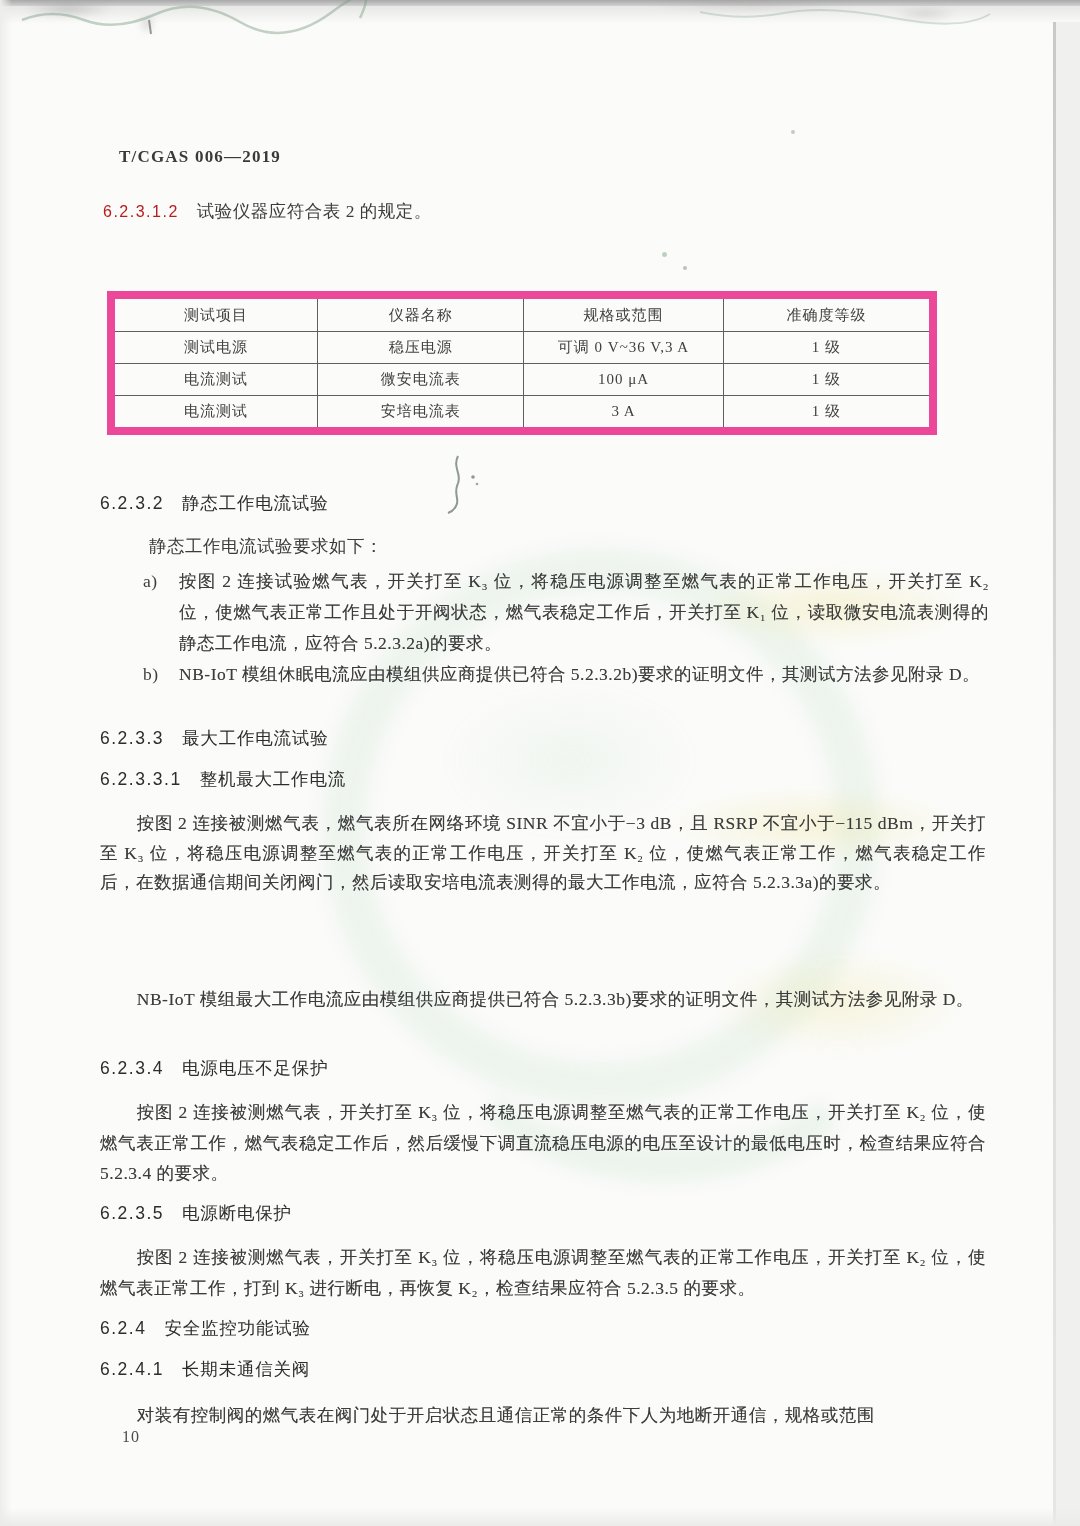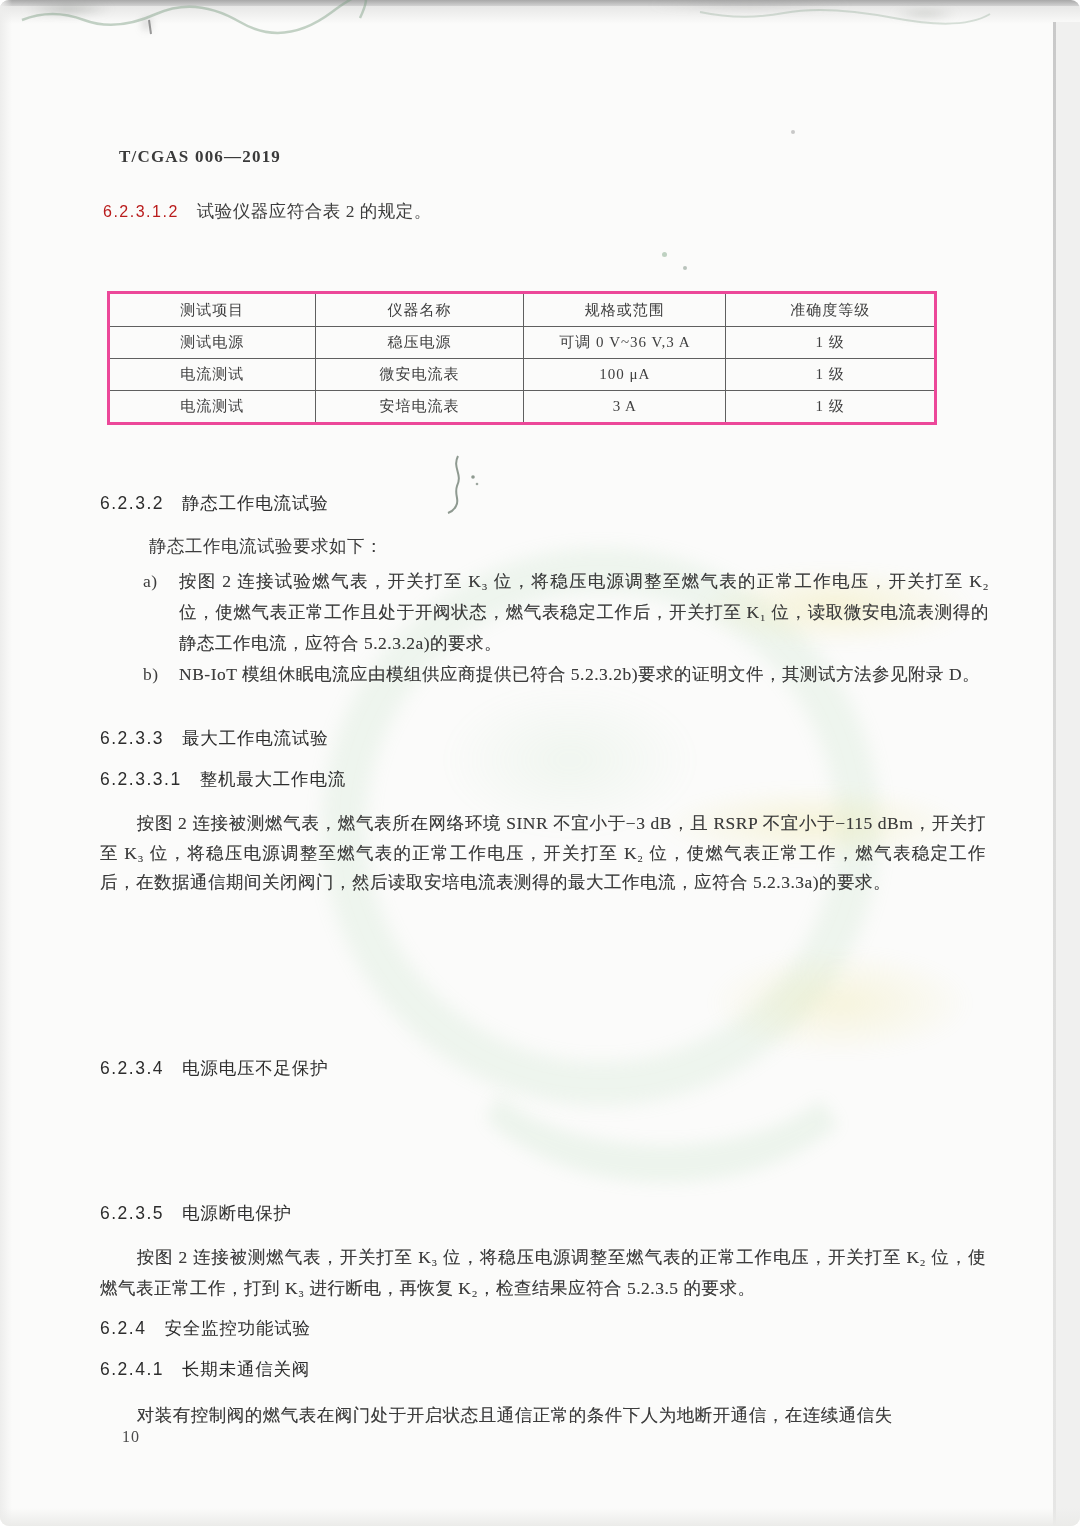--- a/index.html
+++ b/index.html
@@ -1,17 +1,17 @@
 <!DOCTYPE html>
 <html style="--wm-green: #9ecea3; --stain-yellow: #e8de82; --ink: #3c3c3c;"><head>
 <meta charset="utf-8">
 <style>
   html,body{margin:0;padding:0;background:#ffffff;}
   .page{position:relative;width:1080px;height:1526px;background:#fbfbfa;overflow:hidden;
-        font-family:"Liberation Serif","DejaVu Serif",serif;color:var(--ink,#3c3c3c);border-radius:9px;}
+        font-family:"Liberation Serif","DejaVu Serif",serif;color:var(--ink,#3c3c3c);}
   
   .top-edge{position:absolute;left:0;top:0;width:1080px;height:6px;
             background:linear-gradient(to bottom,#a8a8a8,#d2d2d2);}
   .top-band{position:absolute;left:0;top:6px;width:1080px;height:18px;
             background:linear-gradient(to bottom,#e7e7e6,rgba(240,240,239,0));}
   .smudge{position:absolute;border-radius:50%;filter:blur(4px);}
   .sm1{left:8px;top:2px;width:120px;height:14px;background:radial-gradient(closest-side,rgba(120,125,120,.55),transparent 75%);}
   .sm2{left:140px;top:14px;width:14px;height:20px;background:radial-gradient(closest-side,rgba(110,110,110,.6),transparent 75%);}
   .sm3{left:620px;top:0px;width:260px;height:10px;background:radial-gradient(closest-side,rgba(140,140,138,.4),transparent 80%);}
   .sm4{left:880px;top:8px;width:90px;height:12px;background:radial-gradient(closest-side,rgba(130,135,128,.45),transparent 75%);}
@@ -43,21 +43,21 @@
   
   .abs{position:absolute;}
   .code{left:119px;top:147px;font-size:17px;font-weight:700;letter-spacing:1.2px;color:#3a3a3a;}
   .clause{left:103px;top:199px;font-size:17.5px;letter-spacing:.5px;}
   .clause .hn{font-family:"Liberation Sans","DejaVu Sans",sans-serif;font-size:16px;color:#b91c1c;margin-right:18px;letter-spacing:1.5px;}
   .caption{left:107px;top:247px;width:830px;text-align:center;
            font-family:"Liberation Sans","DejaVu Sans",sans-serif;font-weight:700;font-size:17px;color:#333;letter-spacing:1px;}
   table.t2{position:absolute;left:107px;top:291px;width:830px;border-collapse:collapse;
            font-size:15px;color:#3f3f3f;letter-spacing:1px;}
   table.t2 th,table.t2 td{border:1px solid #5f5f5f;text-align:center;font-weight:400;height:31px;padding:0;}
-  table.t2{border:3px solid #ec4899;}
+  table.t2{border:8px solid #ec4899;}
   table.t2 thead th{height:32px;}
   .h{left:100px;font-family:"Liberation Sans","DejaVu Sans",sans-serif;font-weight:400;
      font-size:17.5px;color:#2d2d2d;letter-spacing:.8px;}
   .h .hn{margin-right:18px;letter-spacing:1.5px;}
   .body{left:100px;width:886px;margin:0;font-size:17.5px;line-height:30px;letter-spacing:.5px;
         text-align:justify;text-indent:2.1em;text-shadow:0 0 .6px rgba(60,60,60,.45);}
   .lh29{line-height:29.5px;}
   .intro{left:149px;top:534px;font-size:17.5px;letter-spacing:.5px;}
   .list{left:143px;top:566px;width:846px;font-size:17.5px;line-height:31px;letter-spacing:.5px;}
   .li{display:flex;}
@@ -156,32 +156,34 @@
   </div>
 
   <div class="abs h" style="top:726px">
     <span class="hn">6.2.3.3</span><span>最大工作电流试验</span>
   </div>
   <div class="abs h" style="top:767px">
     <span class="hn">6.2.3.3.1</span><span>整机最大工作电流</span>
   </div>
   <p class="abs body lh29" style="top:809px">按图 2 连接被测燃气表，燃气表所在网络环境 SINR 不宜小于−3 dB，且 RSRP 不宜小于−115 dBm，开关打至 K₃ 位，将稳压电源调整至燃气表的正常工作电压，开关打至 K₂ 位，使燃气表正常工作，燃气表稳定工作后，在数据通信期间关闭阀门，然后读取安培电流表测得的最大工作电流，应符合 5.2.3.3a)的要求。</p>
 
+  <p class="abs body" style="top:984px">NB-IoT 模组最大工作电流应由模组供应商提供已符合 5.2.3.3b)要求的证明文件，其测试方法参见附录 D。</p>
 
   <div class="abs h" style="top:1056px">
     <span class="hn">6.2.3.4</span><span>电源电压不足保护</span>
   </div>
+  <p class="abs body" style="top:1097px;line-height:30.5px">按图 2 连接被测燃气表，开关打至 K₃ 位，将稳压电源调整至燃气表的正常工作电压，开关打至 K₂ 位，使燃气表正常工作，燃气表稳定工作后，然后缓慢下调直流稳压电源的电压至设计的最低电压时，检查结果应符合 5.2.3.4 的要求。</p>
 
   <div class="abs h" style="top:1201px">
     <span class="hn">6.2.3.5</span><span>电源断电保护</span>
   </div>
   <p class="abs body" style="top:1242px;line-height:30.5px">按图 2 连接被测燃气表，开关打至 K₃ 位，将稳压电源调整至燃气表的正常工作电压，开关打至 K₂ 位，使燃气表正常工作，打到 K₃ 进行断电，再恢复 K₂，检查结果应符合 5.2.3.5 的要求。</p>
 
   <div class="abs h" style="top:1316px">
     <span class="hn">6.2.4</span><span>安全监控功能试验</span>
   </div>
   <div class="abs h" style="top:1357px">
     <span class="hn">6.2.4.1</span><span>长期未通信关阀</span>
   </div>
-  <p class="abs body" style="top:1400px">对装有控制阀的燃气表在阀门处于开启状态且通信正常的条件下人为地断开通信，在连续通信失</p>
+  <p class="abs body" style="top:1400px">对装有控制阀的燃气表在阀门处于开启状态且通信正常的条件下人为地断开通信，规格或范围</p>
 
   <div class="abs pageno">10</div>
 </div>
 
 </body></html>

